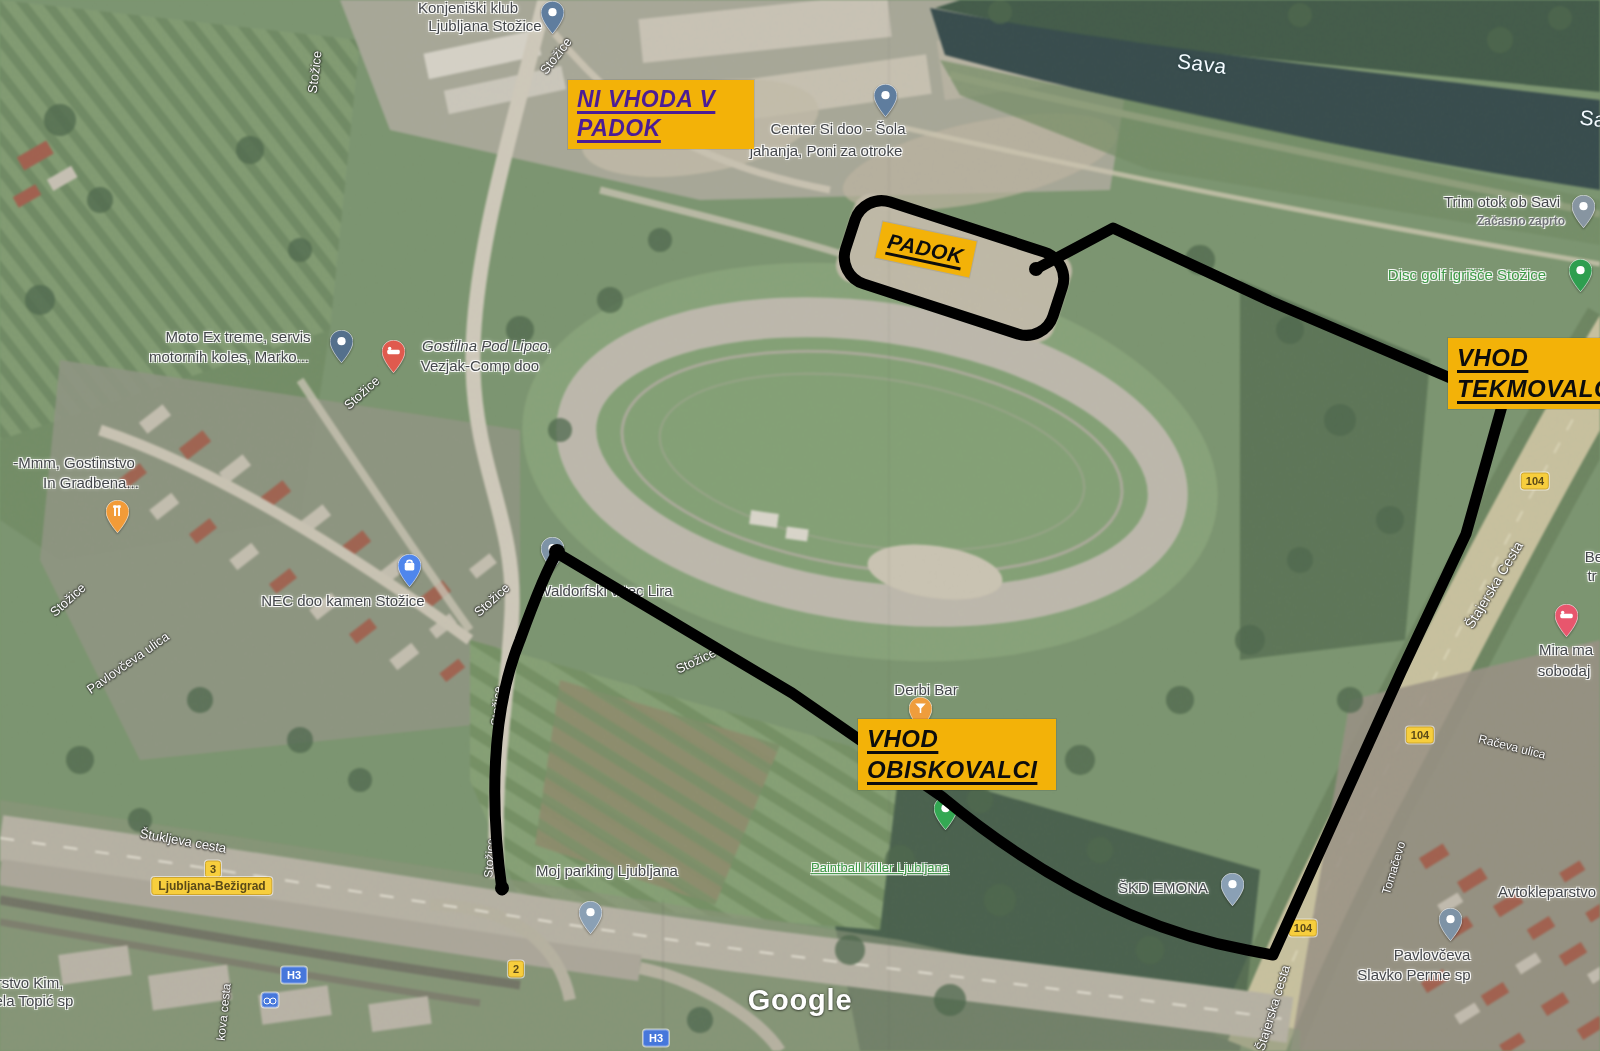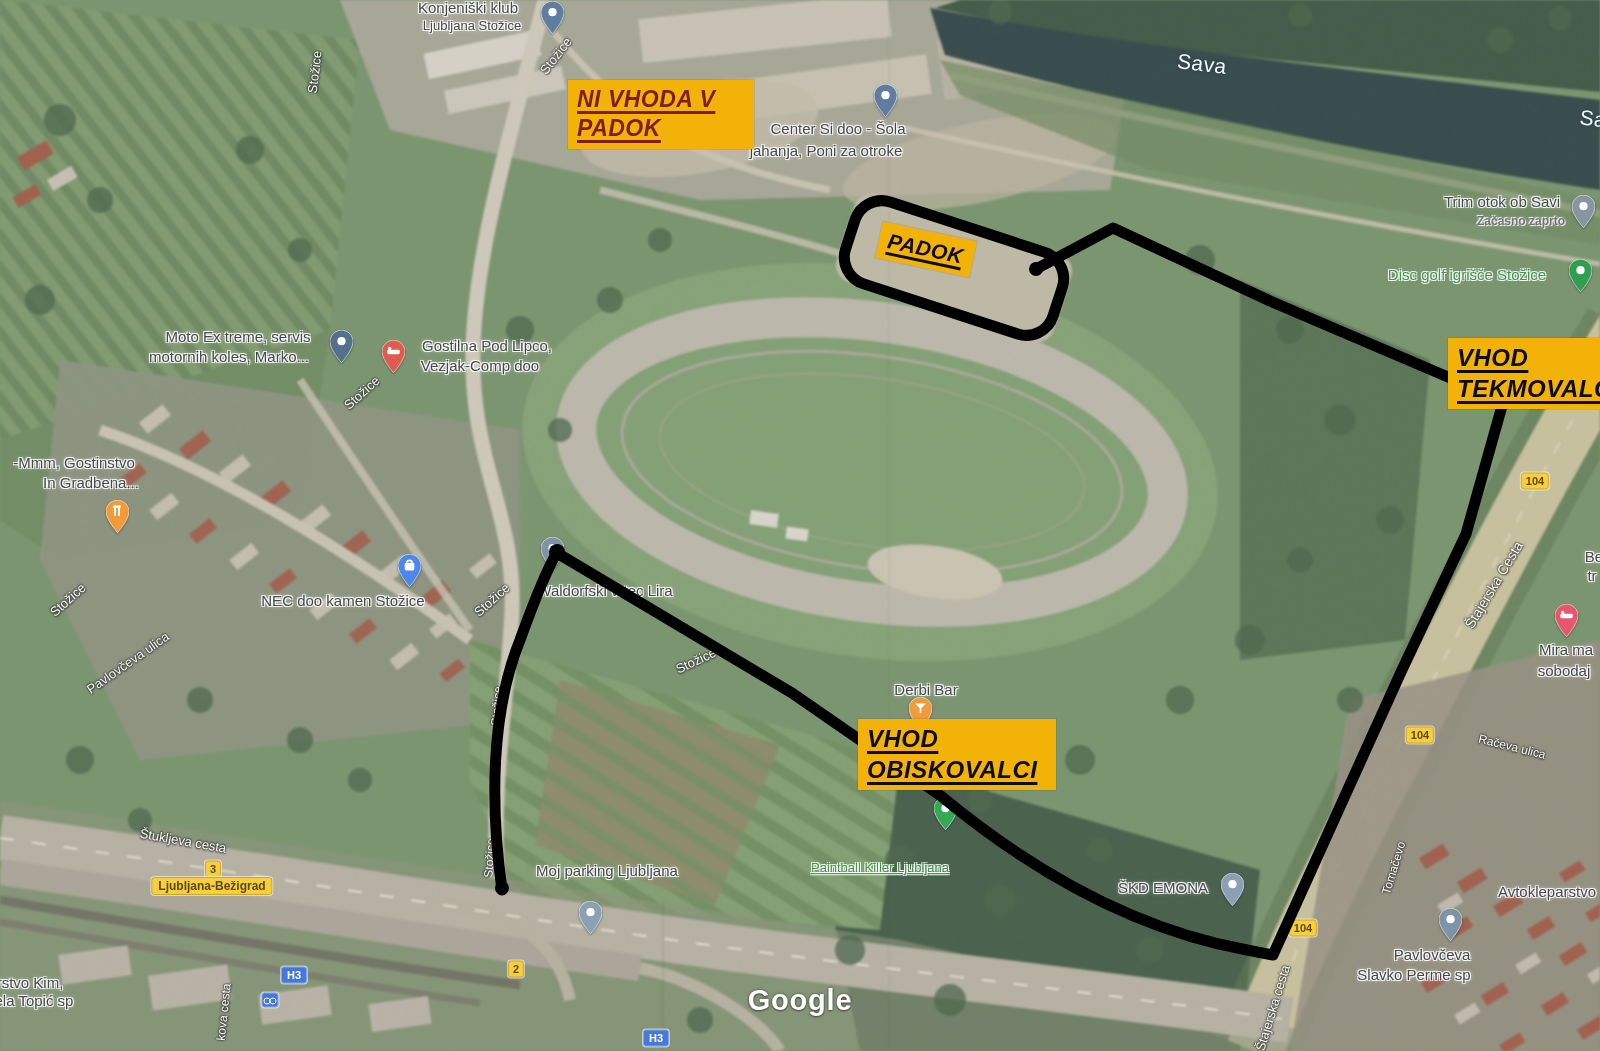--- a/index.html
+++ b/index.html
@@ -217,33 +217,33 @@
         <circle cx="1560" cy="18" r="12"></circle>
     </g>
 
     <rect x="888" y="0" width="2" height="1051" fill="#3c3c3c" opacity=".06"></rect>
     <rect x="662" y="900" width="2" height="151" fill="#3c3c3c" opacity=".1"></rect>
     <rect width="1600" height="1051" filter="url(#grain)"></rect>
   </svg>
 
   <div class="layer" id="labels">
       <div class="lbl poi" style="left: 468px; top: 8px; font-size: 15px;">Konjeniški klub</div>
-      <div class="lbl poi" style="left: 472px; top: 26px; font-size: 13px;">Ljubljana Stožice</div>
+      <div class="lbl poi" style="left: 485px; top: 26px; font-size: 15px;">Ljubljana Stožice</div>
       <div class="lbl poi" style="left: 838px; top: 129px; font-size: 15px;">Center Si doo - Šola</div>
       <div class="lbl poi" style="left: 826px; top: 151px; font-size: 15px;">jahanja, Poni za otroke</div>
       <div class="lbl water" style="left: 1202px; top: 64px; font-size: 21px; transform: translate(-50%, -50%) rotate(7deg);">Sava</div>
       <div class="lbl water" style="left: 1593px; top: 119px; font-size: 21px; transform: translate(-50%, -50%) rotate(7deg);">Sa</div>
       <div class="lbl poi" style="left: 1502px; top: 202px; font-size: 15px;">Trim otok ob Savi</div>
       <div class="lbl sub" style="left: 1521px; top: 221px; font-size: 12px; font-weight: bold;">Začasno zaprto</div>
       <div class="lbl green" style="left: 1467px; top: 275px; font-size: 15px;">Disc golf igrišče Stožice</div>
       <div class="lbl road" style="left: 315px; top: 72px; font-size: 13px; transform: translate(-50%, -50%) rotate(-83deg);">Stožice</div>
       <div class="lbl road" style="left: 556px; top: 56px; font-size: 13px; transform: translate(-50%, -50%) rotate(-52deg);">Stožice</div>
       <div class="lbl poi" style="left: 238px; top: 337px; font-size: 15px;">Moto Ex treme, servis</div>
       <div class="lbl poi" style="left: 229px; top: 357px; font-size: 15px;">motornih koles, Marko...</div>
-      <div class="lbl poi" style="left: 487px; top: 346px; font-size: 15px;">Gostilna Pod Lipco,</div>
+      <div class="lbl poi" style="left: 487px; top: 346px; font-size: 15px; font-style: italic;">Gostilna Pod Lipco,</div>
       <div class="lbl poi" style="left: 480px; top: 366px; font-size: 15px;">Vezjak-Comp doo</div>
       <div class="lbl road" style="left: 362px; top: 393px; font-size: 13px; transform: translate(-50%, -50%) rotate(-42deg);">Stožice</div>
       <div class="lbl poi" style="left: 74px; top: 463px; font-size: 15px;">-Mmm, Gostinstvo</div>
       <div class="lbl poi" style="left: 91px; top: 483px; font-size: 15px;">In Gradbena...</div>
       <div class="lbl road" style="left: 68px; top: 600px; font-size: 13px; transform: translate(-50%, -50%) rotate(-42deg);">Stožice</div>
       <div class="lbl road" style="left: 128px; top: 663px; font-size: 13px; transform: translate(-50%, -50%) rotate(-35deg);">Pavlovčeva ulica</div>
       <div class="lbl poi" style="left: 343px; top: 601px; font-size: 15px;">NEC doo kamen Stožice</div>
       <div class="lbl road" style="left: 492px; top: 600px; font-size: 13px; transform: translate(-50%, -50%) rotate(-42deg);">Stožice</div>
       <div class="lbl poi" style="left: 605px; top: 591px; font-size: 15px;">Waldorfski vrtec Lira</div>
       <div class="lbl road" style="left: 696px; top: 661px; font-size: 13px; transform: translate(-50%, -50%) rotate(-25deg);">Stožice</div>
@@ -383,21 +383,21 @@
       <rect id="paddock-outline" x="845" y="225" width="218" height="86" rx="28" transform="rotate(18 954 268)"></rect>
     </g>
     <g id="caps" fill="#000">
         <circle cx="557" cy="552" r="8"></circle>
         <circle cx="502" cy="888" r="7"></circle>
         <circle cx="1036" cy="269" r="7"></circle>
       </g>
   </svg>
 
   <div class="layer" id="annos">
-      <div class="anno" style="left: 568px; top: 80px; min-width: 168px; font-size: 23px; background: rgb(243, 178, 8); color: #7f1d1d;">
+      <div class="anno" style="left: 568px; top: 80px; min-width: 168px; font-size: 23px; background: rgb(243, 178, 8); color: #4c1d95;">
         <div class="ln">NI VHODA V</div>
         <div class="ln">PADOK</div>
       </div>
       <div class="anno" style="left: 878px; top: 231px; min-width: 78px; font-size: 21px; background: rgb(243, 178, 8); color: rgb(13, 13, 13); transform: rotate(12deg); transform-origin: center center;">
         <div class="ln">PADOK</div>
       </div>
       <div class="anno" style="left: 1448px; top: 338px; min-width: 160px; font-size: 24px; background: rgb(243, 178, 8); color: rgb(13, 13, 13);">
         <div class="ln">VHOD</div>
         <div class="ln">TEKMOVALCI</div>
       </div>

